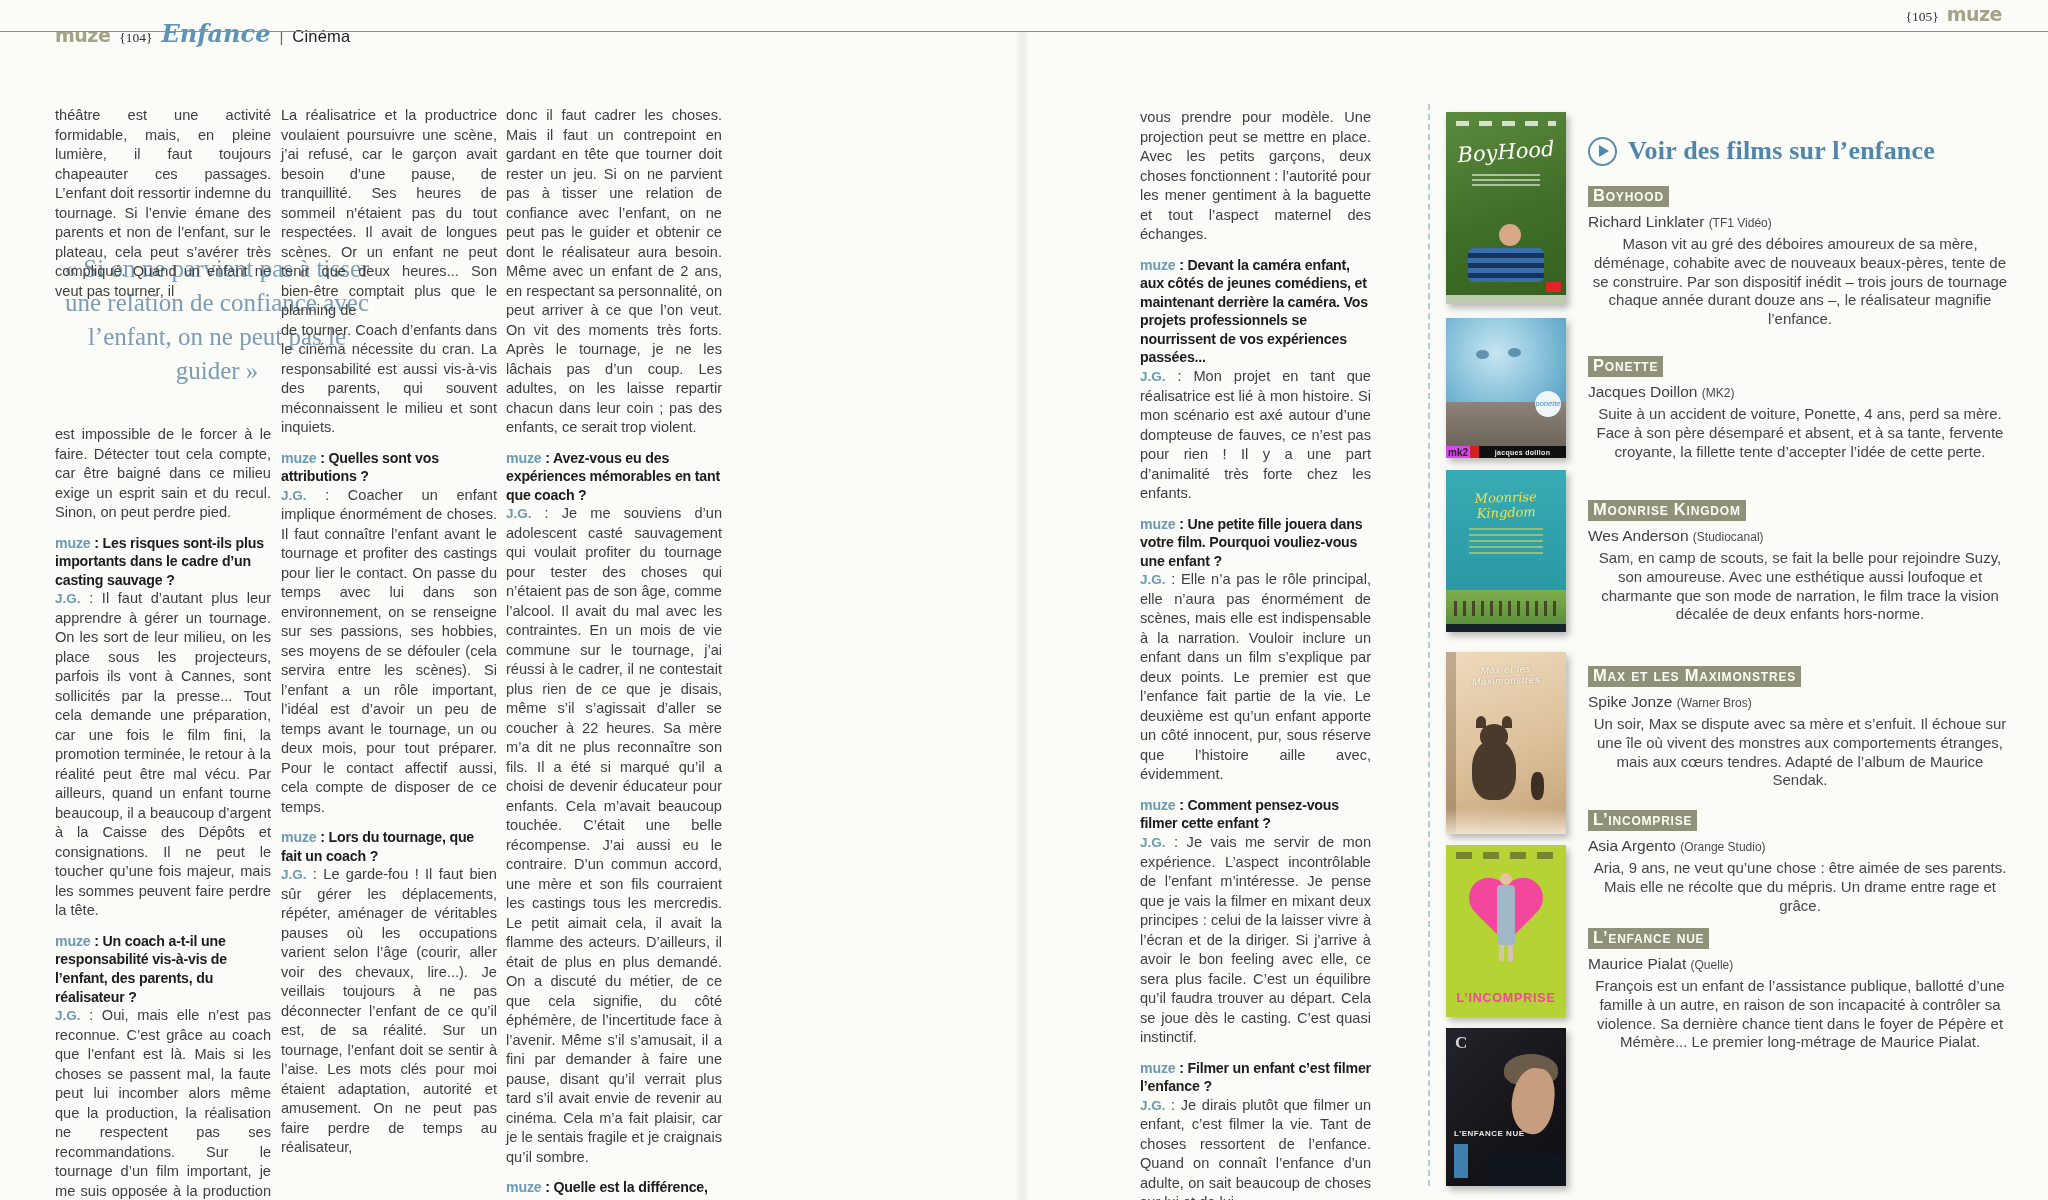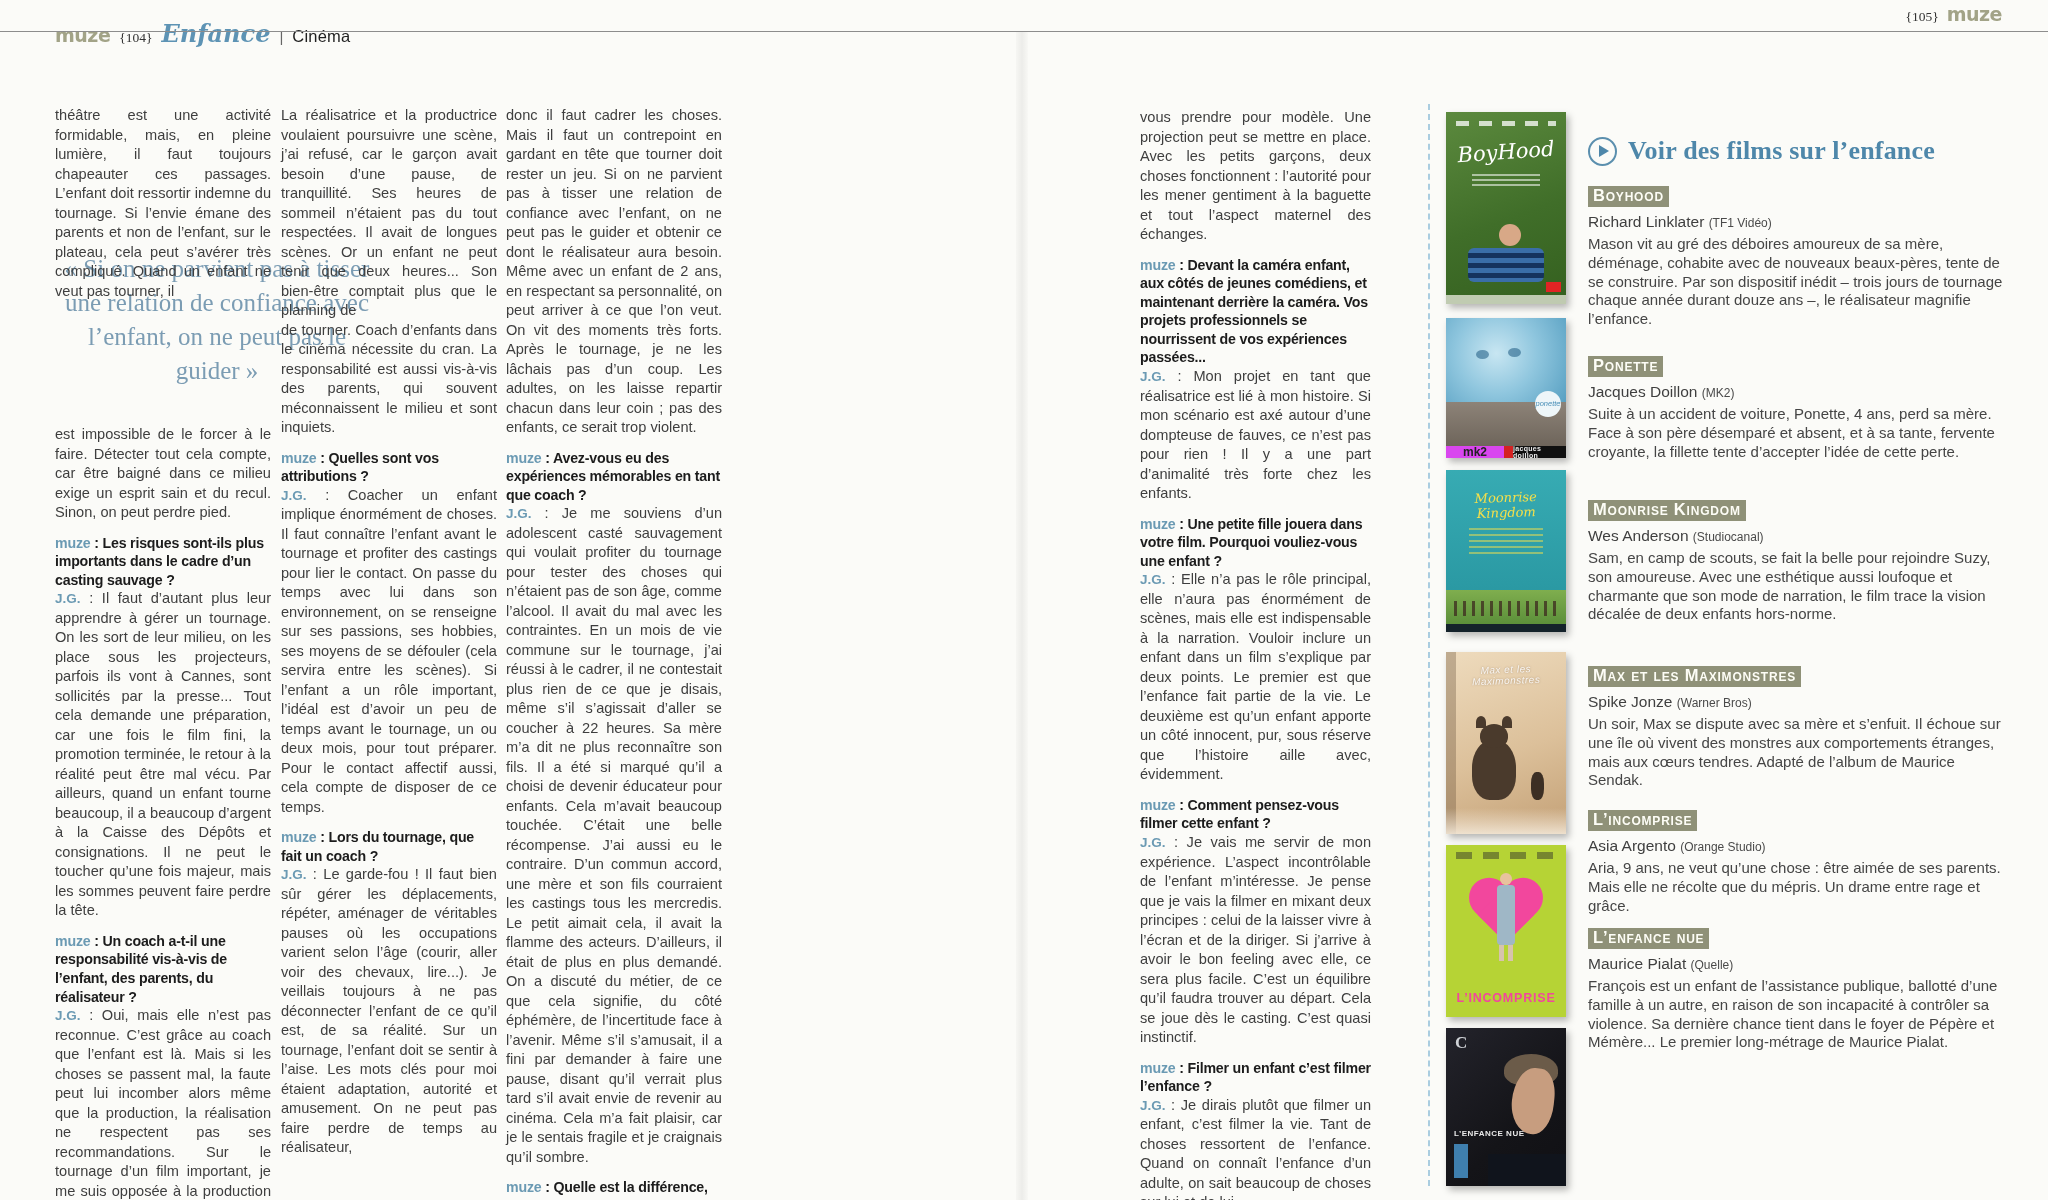--- a/index.html
+++ b/index.html
@@ -57,21 +57,21 @@
   
   #cover-ponette{top:318px;height:140px;background:#cfd8d8;}
   .pn-top{position:absolute;top:0;left:0;right:0;height:60%;
     background:radial-gradient(circle at 42% 42%,#c8e6f2 0%,#8fc6de 48%,#58a0c2 100%);}
   .pn-eye{position:absolute;width:13px;height:9px;border-radius:50%;background:rgba(30,90,130,.55);}
   .pn-eye.l{top:32px;left:30px;} .pn-eye.r{top:30px;left:62px;}
   .pn-bottom{position:absolute;top:60%;left:0;right:0;bottom:12px;background:linear-gradient(#8d8378,#6e655b);}
   .pn-sticker{position:absolute;top:52%;right:5px;width:26px;height:26px;border-radius:50%;background:#eef6f9;
     color:#4a90b8;font-size:7.5px;font-style:italic;display:flex;align-items:center;justify-content:center;}
   .pn-row{position:absolute;bottom:0;left:0;right:0;height:12px;display:flex;align-items:stretch;}
-  .pn-mk2{background:#d946ef;color:#222;font-size:12px;font-weight:bold;padding:0 17px;display:flex;align-items:center;}
+  .pn-mk2{background:#d946ef;color:#222;font-size:10px;font-weight:bold;padding:0 2px;display:flex;align-items:center;}
   .pn-red{width:9px;background:#d42222;}
   .pn-dir{flex:1;background:#101010;color:#ededed;font-size:7px;font-weight:bold;display:flex;align-items:center;justify-content:center;letter-spacing:.3px;}
   
   #cover-moonrise{top:470px;height:162px;background:linear-gradient(#37abb3,#2b9aa4 70%,#27929c);}
   .mk-title{color:#f5e04a;font-family:"DejaVu Serif", serif;font-style:italic;font-size:13px;text-align:center;margin-top:20px;transform:rotate(-2deg);}
   .mk-credits{margin:8px auto 0;width:62%;height:28px;background:repeating-linear-gradient(to bottom,rgba(245,224,74,.5) 0 2px,transparent 2px 6px);}
   .mk-grass{position:absolute;bottom:8px;left:0;right:0;height:34px;background:linear-gradient(#7fae4e,#5c8f3a);}
   .mk-figs{position:absolute;bottom:16px;left:8px;right:8px;height:15px;
     background:repeating-linear-gradient(to right,rgba(60,40,30,.75) 0 3px,transparent 3px 9px);}
   .mk-band{position:absolute;bottom:0;left:0;right:0;height:8px;background:#14222a;}
@@ -111,21 +111,21 @@
     color:#4e87aa;font-family:"Liberation Serif", serif;font-size:26px;font-weight:bold;letter-spacing:.2px;}
   .play-icon{width:25px;height:25px;border:2px solid #5b8fae;border-radius:50%;position:relative;flex:0 0 auto;}
   .play-icon::after{content:"";position:absolute;left:9px;top:6px;border-left:10px solid #4e87aa;
     border-top:6.5px solid transparent;border-bottom:6.5px solid transparent;}
   .film{position:absolute;left:1588px;width:424px;}
   #film1{top:186px;} #film2{top:356px;} #film3{top:500px;} #film4{top:666px;} #film5{top:810px;} #film6{top:928px;}
   .film-tag{display:inline-block;background:#8f9178;color:#fdfdf6;font-variant:small-caps;font-weight:bold;
     font-size:16.5px;line-height:1.05;padding:1px 5px 3px;letter-spacing:.8px;}
   .film-dir{margin-top:6px;font-size:15.5px;color:#3f3f3f;}
   .film-dist{font-size:12px;color:#4a4a4a;}
-  .film-desc{margin-top:4px;font-size:15px;line-height:18.6px;color:#454545;}
+  .film-desc{margin-top:4px;font-size:15px;line-height:18.6px;color:#454545;text-align:center;}
 </style>
 </head>
 <body>
 
 <div class="spread">
 
   <div class="hdr-left">
     <span class="logo">muze</span>
     <span class="pagenum">{104}</span>
     <span class="section-script">Enfance</span>

